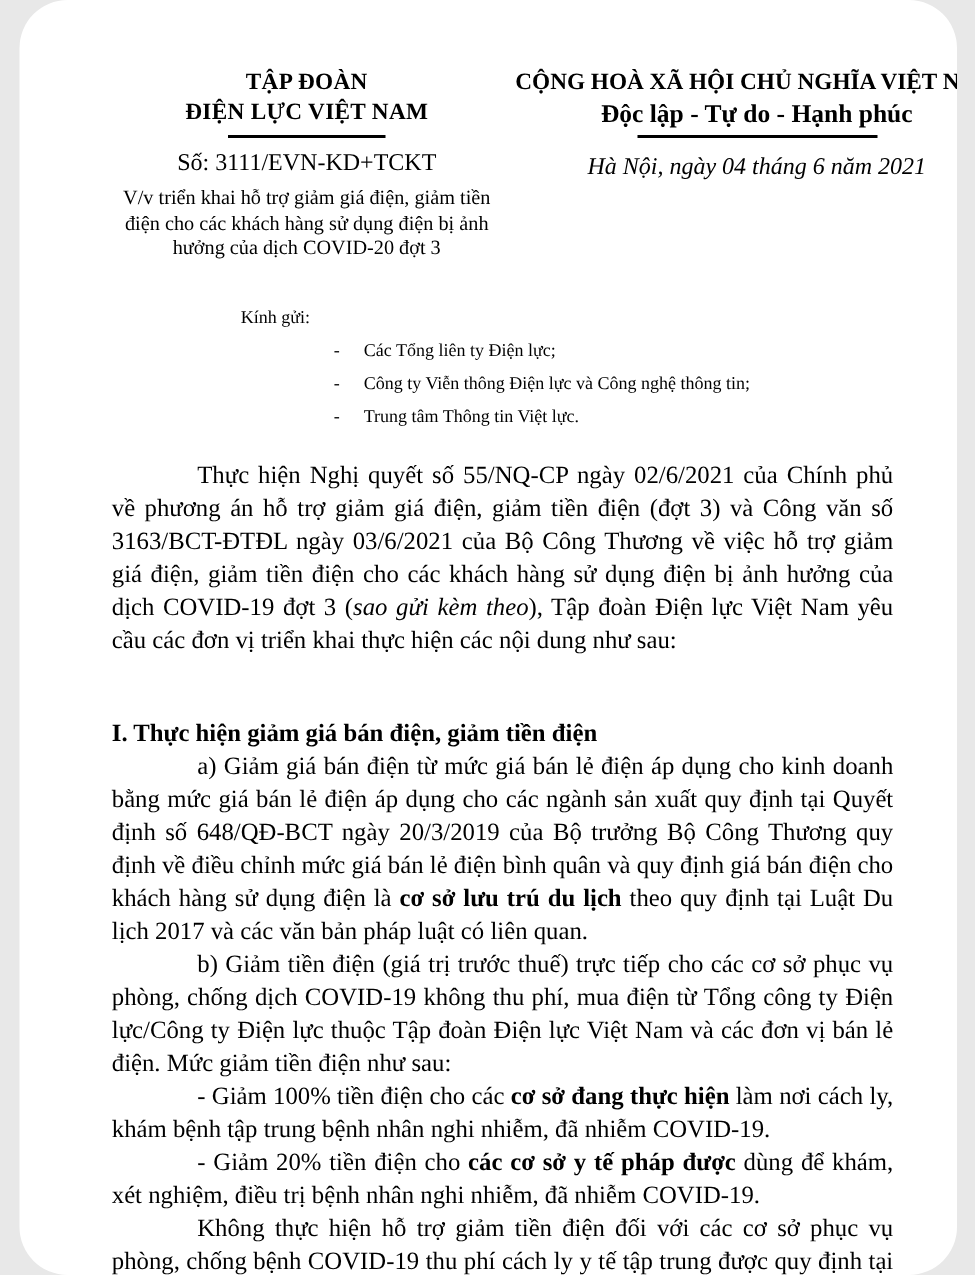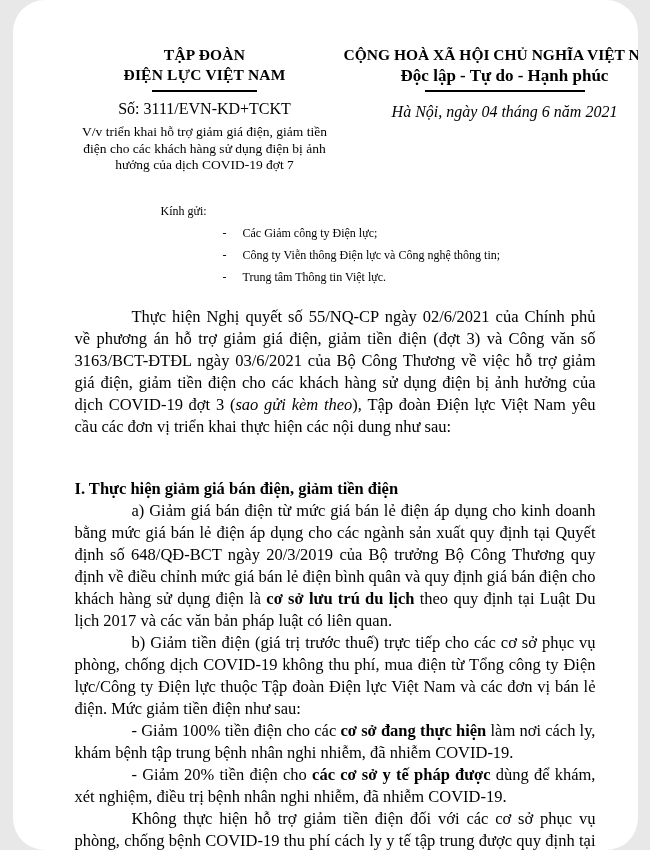--- a/index.html
+++ b/index.html
@@ -116,38 +116,38 @@
 
 <div class="page" style="background: rgb(255, 255, 255); color: rgb(0, 0, 0);">
 
   <div class="header">
 
     <div class="org-block">
       <div class="org-line1">TẬP ĐOÀN</div>
       <div class="org-line2">ĐIỆN LỰC VIỆT NAM</div>
       <div class="org-divider"></div>
       <div class="doc-number">Số: 3111/EVN-KD+TCKT</div>
-      <div class="doc-subject">V/v triển khai hỗ trợ giảm giá điện, giảm tiền điện cho các khách hàng sử dụng điện bị ảnh hưởng của dịch COVID-19 đợt 7</div>
+      <div class="doc-subject">V/v triển khai hỗ trợ giảm giá điện, giảm tiền điện cho các khách hàng sử dụng điện bị ảnh hưởng của dịch COVID-20 đợt 3</div>
     </div>
 
     <div class="national-block">
       <div class="national-line1">CỘNG HOÀ XÃ HỘI CHỦ NGHĨA VIỆT NAM</div>
       <div class="national-line2">Độc lập - Tự do - Hạnh phúc</div>
       <div class="motto-divider"></div>
       <div class="place-date">Hà Nội, ngày 04 tháng 6 năm 2021</div>
     </div>
 
   </div>
 
   <div class="recipients">
     <span class="salutation">Kính gửi:</span>
     <ul class="recipient-list">
         <li>
           <span class="dash">-</span>
-          <span>Các Giảm công ty Điện lực;</span>
+          <span>Các Tổng liên ty Điện lực;</span>
         </li>
         <li>
           <span class="dash">-</span>
           <span>Công ty Viễn thông Điện lực và Công nghệ thông tin;</span>
         </li>
         <li>
           <span class="dash">-</span>
           <span>Trung tâm Thông tin Việt lực.</span>
         </li>
       </ul>

